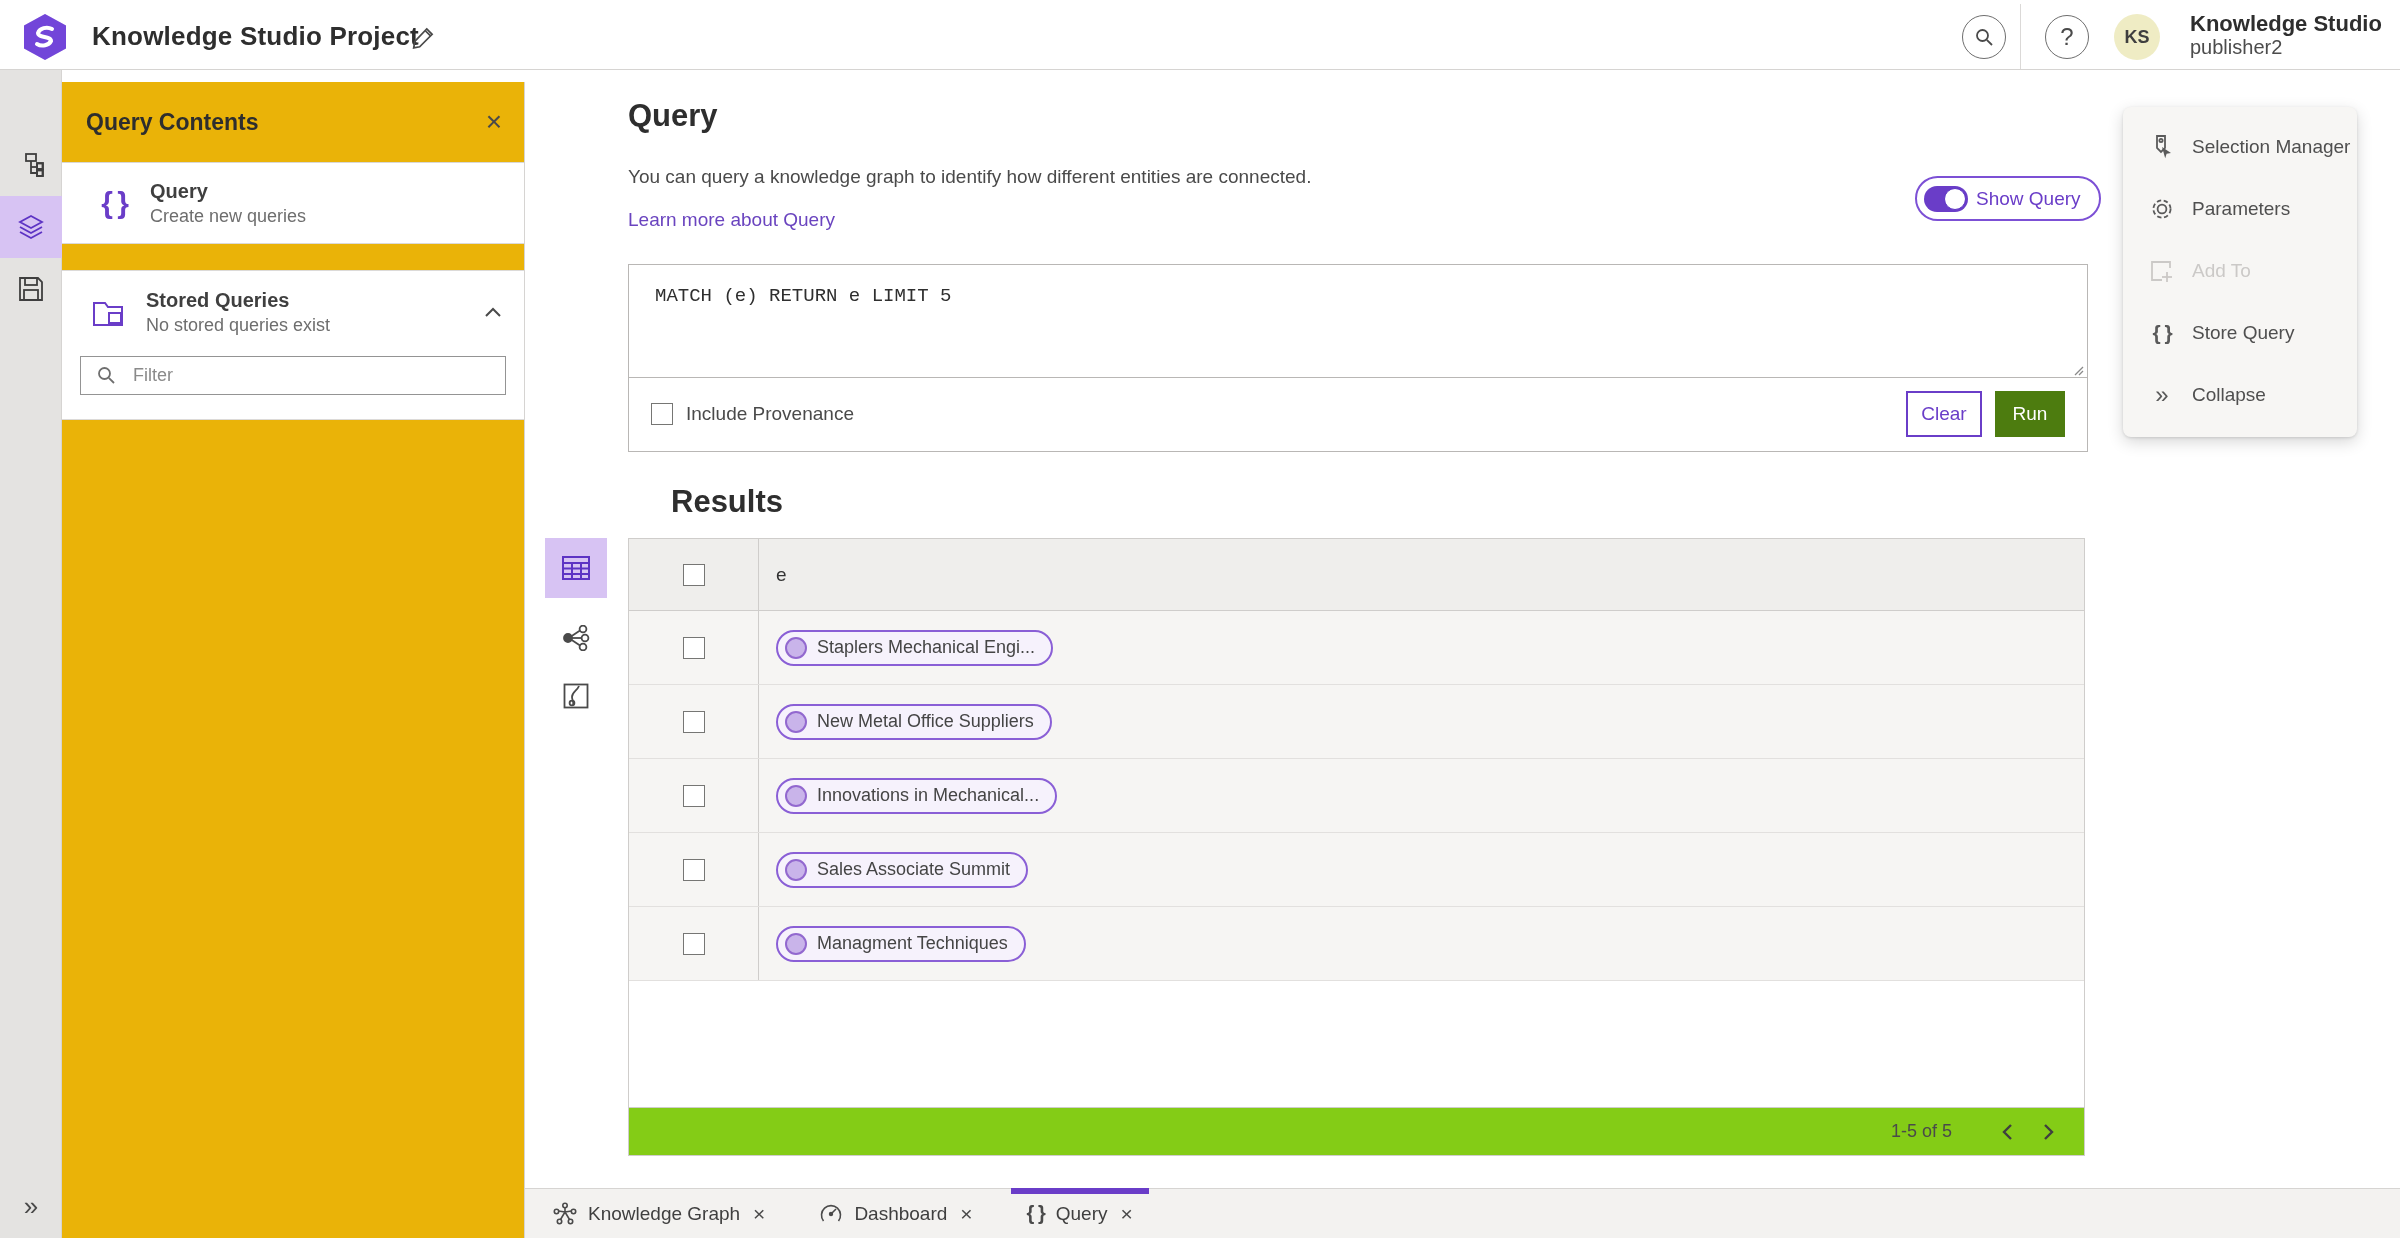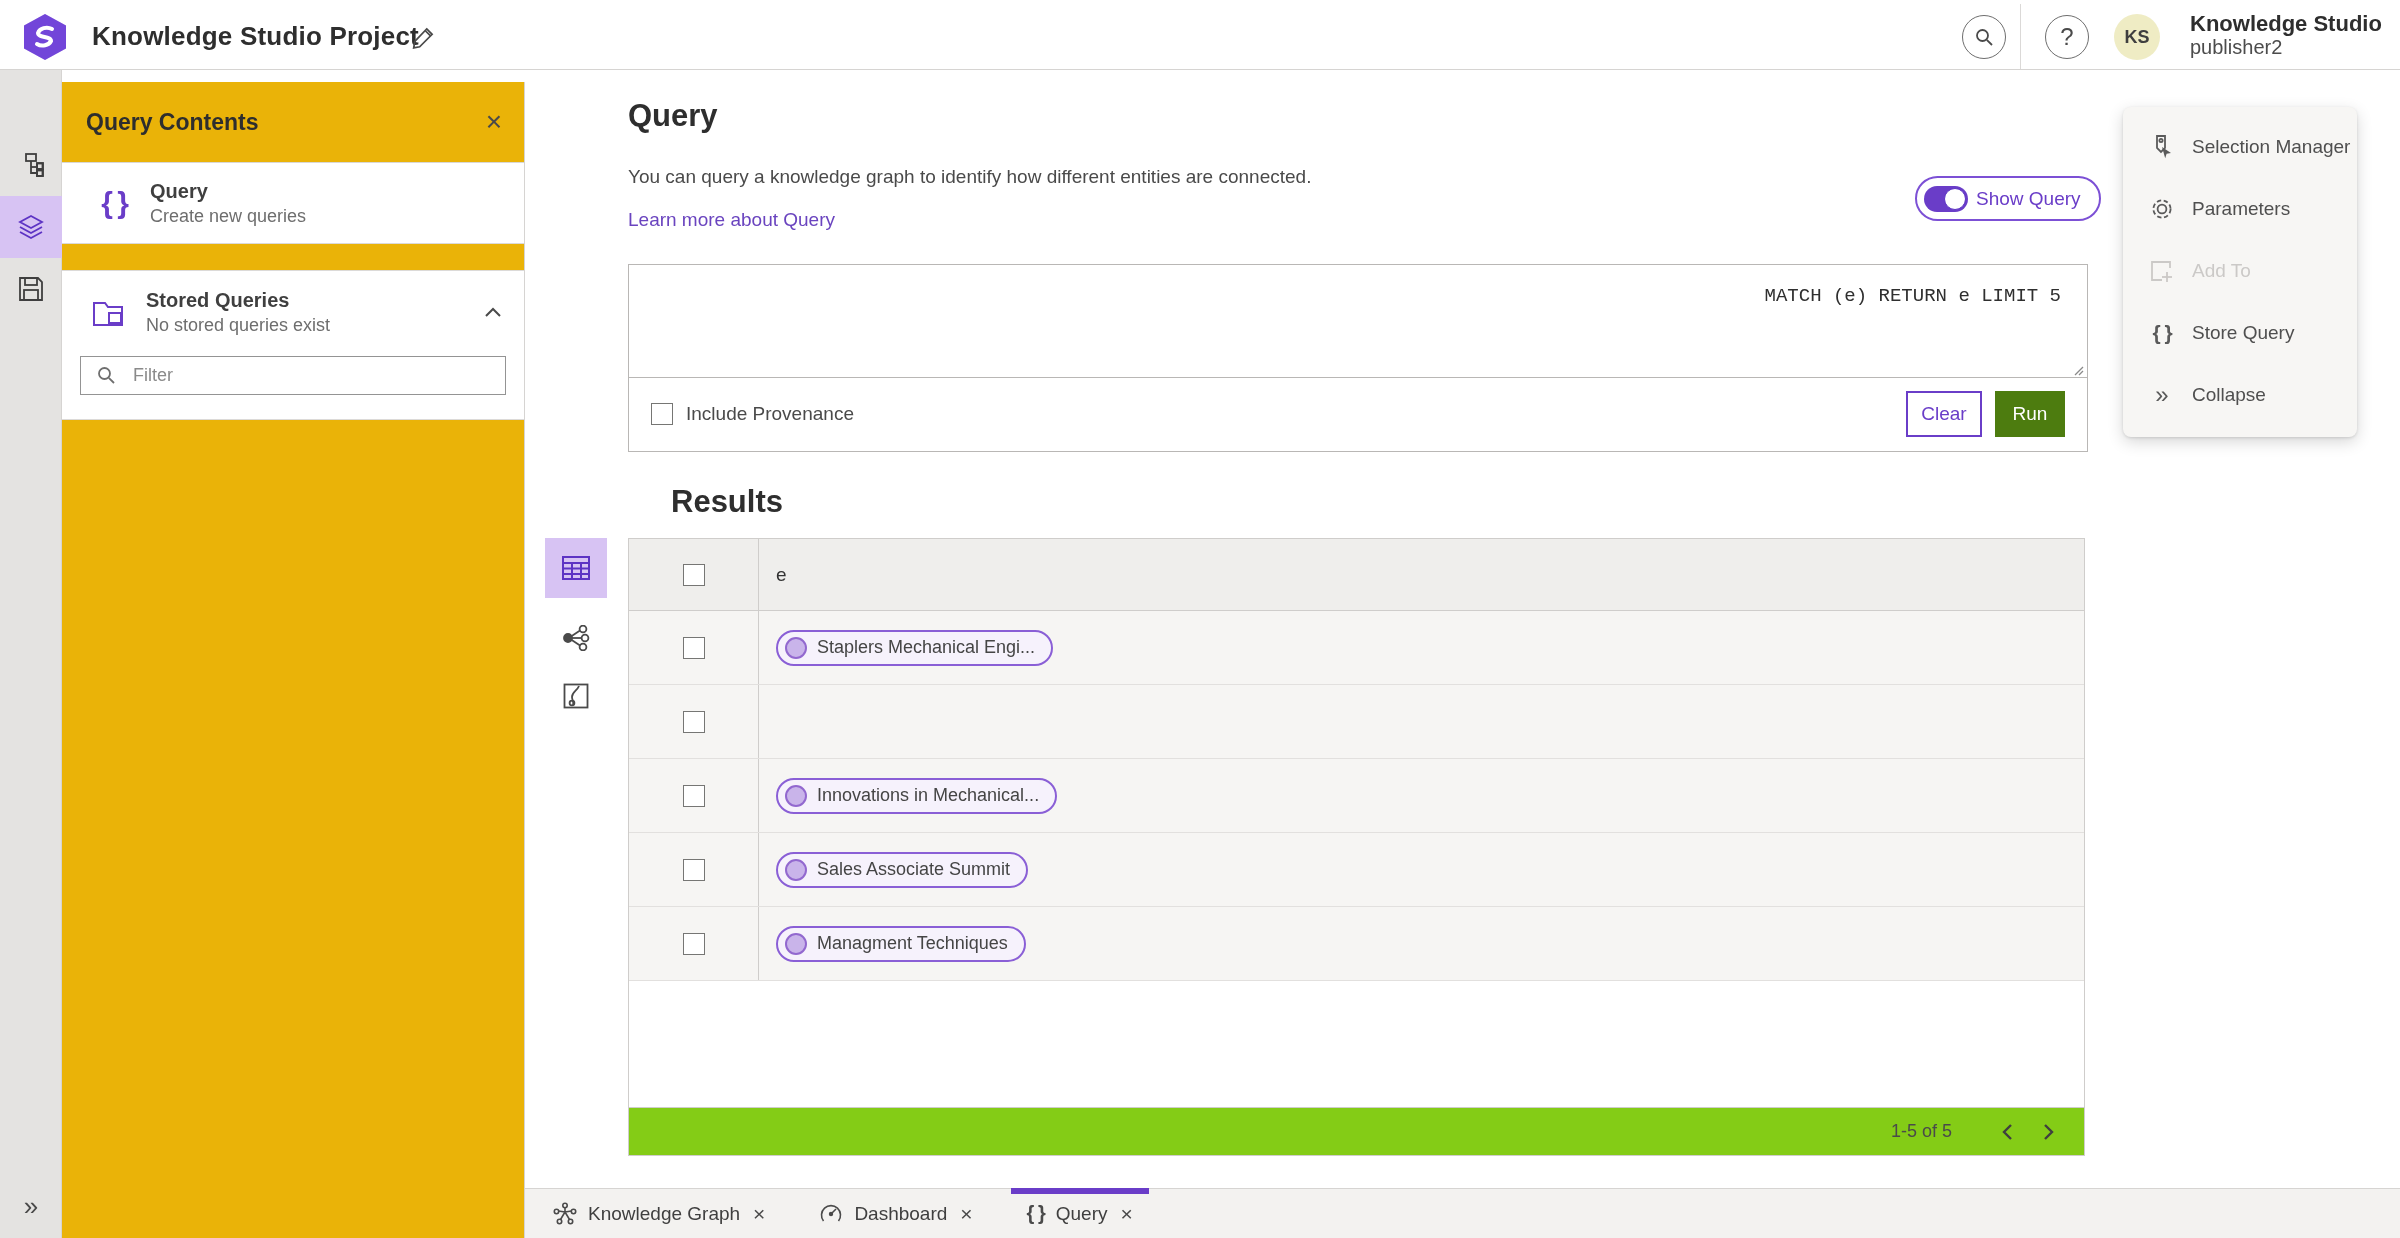--- a/index.html
+++ b/index.html
@@ -52,21 +52,21 @@
   .h1 { position:absolute; left:103px; top:32px; font-size:31px; font-weight:700; color:#2e2e2e; }
   .desc { position:absolute; left:103px; top:100px; font-size:19px; color:#4a4a4a; }
   .learn-link { position:absolute; left:103px; top:143px; font-size:19px; color:#6a44bf; text-decoration:none; cursor:pointer; }
 
   .toggle-pill { position:absolute; left:1390px; top:110px; height:45px; border:2px solid #7c50d5; border-radius:23px; background:#fff; display:flex; align-items:center; padding:0 18px 0 7px; cursor:pointer; }
   .switch { width:44px; height:26px; border-radius:13px; background:#6a3dc8; position:relative; }
   .switch .knob { position:absolute; right:2px; top:2px; width:22px; height:22px; border-radius:50%; background:#fff; border:1px solid #5d33c4; }
   .toggle-label { margin-left:8px; font-size:19px; color:#6a3dc8; }
 
   .qbox { position:absolute; left:103px; top:198px; width:1460px; height:188px; border:1px solid #b9b7b5; background:#fff; }
-  .qtext { display:block; width:100%; height:113px; border:none; border-bottom:1px solid #b9b7b5; resize:none; outline:none; padding:20px 26px; font-family:"Liberation Mono", monospace; font-size:19px; color:#2f2f2f; background:#fff;text-align:right; }
+  .qtext { display:block; width:100%; height:113px; border:none; border-bottom:1px solid #b9b7b5; resize:none; outline:none; padding:20px 26px; font-family:"Liberation Mono", monospace; font-size:19px; color:#2f2f2f; background:#fff; }
   .grip { position:absolute; right:3px; top:97px; color:#8a8a8a; }
   .qfooter { height:72px; display:flex; align-items:center; padding:0 22px; }
   .cbx { width:22px; height:22px; border:1px solid #767674; background:#fff; display:inline-block; cursor:pointer; flex:0 0 22px; }
   .prov-label { margin-left:13px; font-size:19px; color:#4a4a4a; }
   .spacer { flex:1; }
   .btn-clear { width:76px; height:46px; background:#fff; border:2px solid #6a3dc8; color:#6a3dc8; font-size:19px; font-family:"Liberation Sans",sans-serif; cursor:pointer; margin-right:13px; }
   .btn-run { width:70px; height:46px; background:#4d7c0f; border:none; color:#fff; font-size:19px; font-family:"Liberation Sans",sans-serif; cursor:pointer; }
 
   .h2 { position:absolute; left:103px; top:418px; font-size:31px; font-weight:700; color:#2e2e2e;margin-left:43px; }
 
@@ -293,20 +293,26 @@
             <span class="pill">
               <span class="dot"></span>
               <span class="plabel">Staplers Mechanical Engi...</span>
             </span>
           </div>
       </div>
       <div class="trow">
         <div class="ccell">
             <span class="cbx"></span>
           </div>
+        <div class="ecell">
+            <span class="pill">
+              <span class="dot"></span>
+              <span class="plabel">New Metal Office Suppliers</span>
+            </span>
+          </div>
       </div>
       <div class="trow">
         <div class="ccell">
             <span class="cbx"></span>
           </div>
         <div class="ecell">
             <span class="pill">
               <span class="dot"></span>
               <span class="plabel">Innovations in Mechanical...</span>
             </span>

